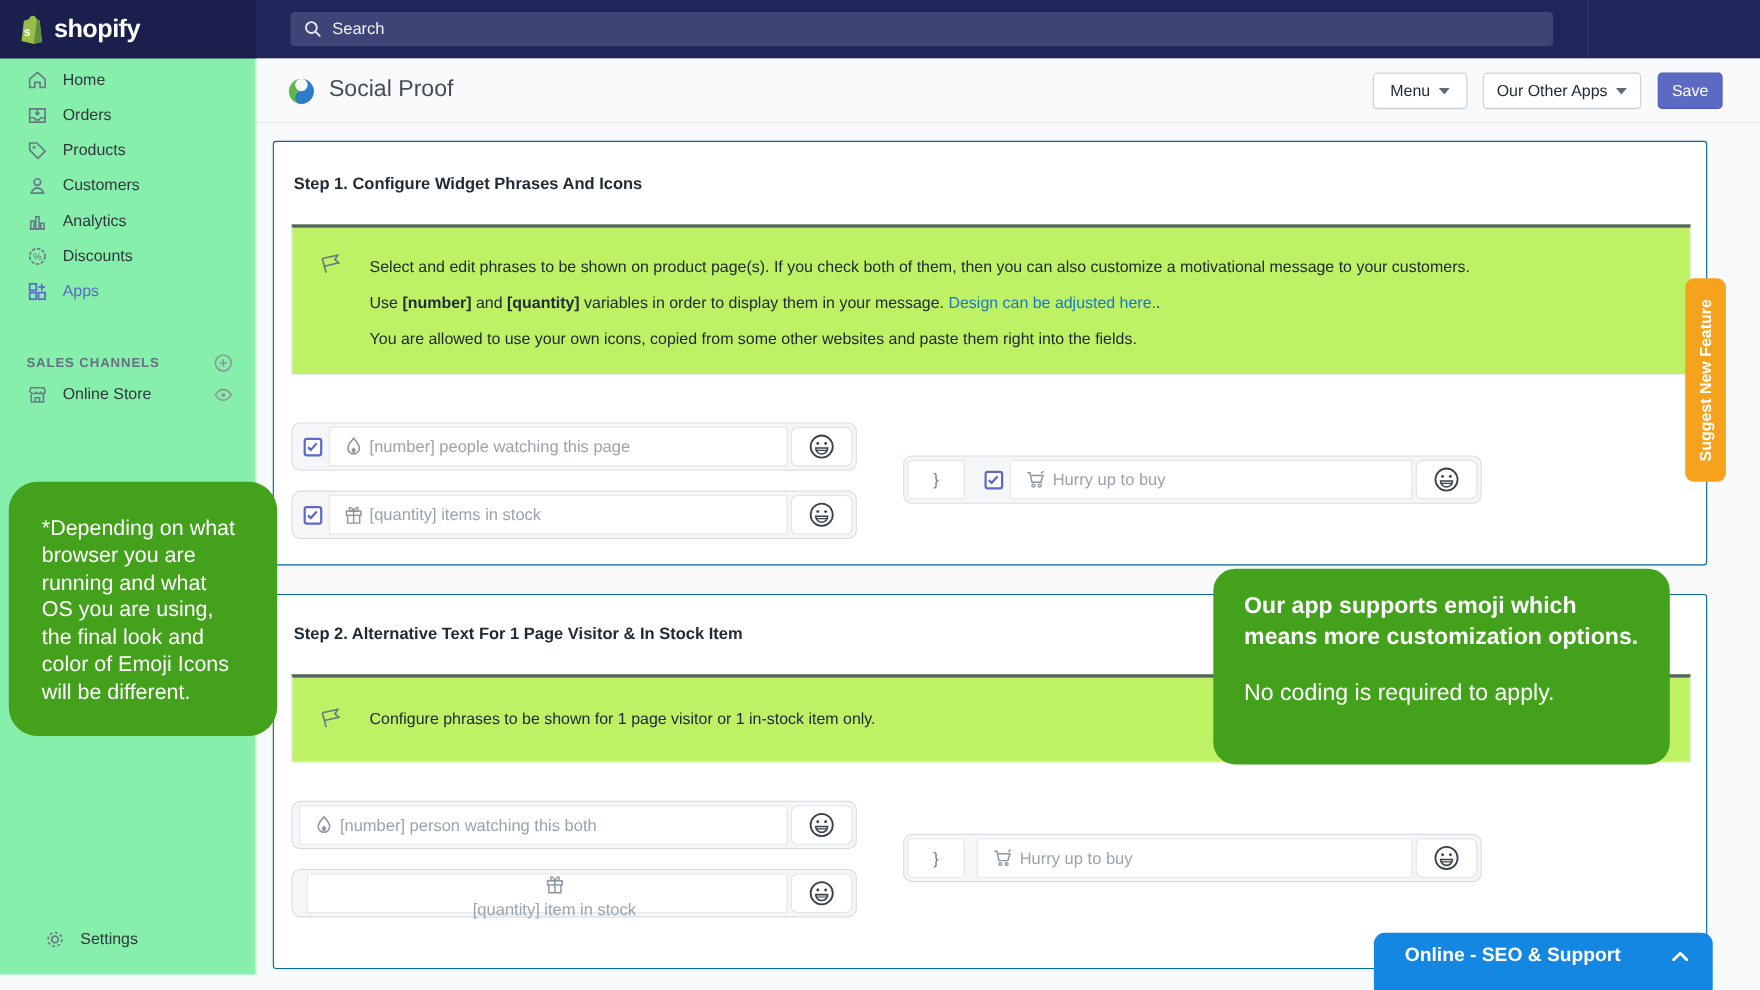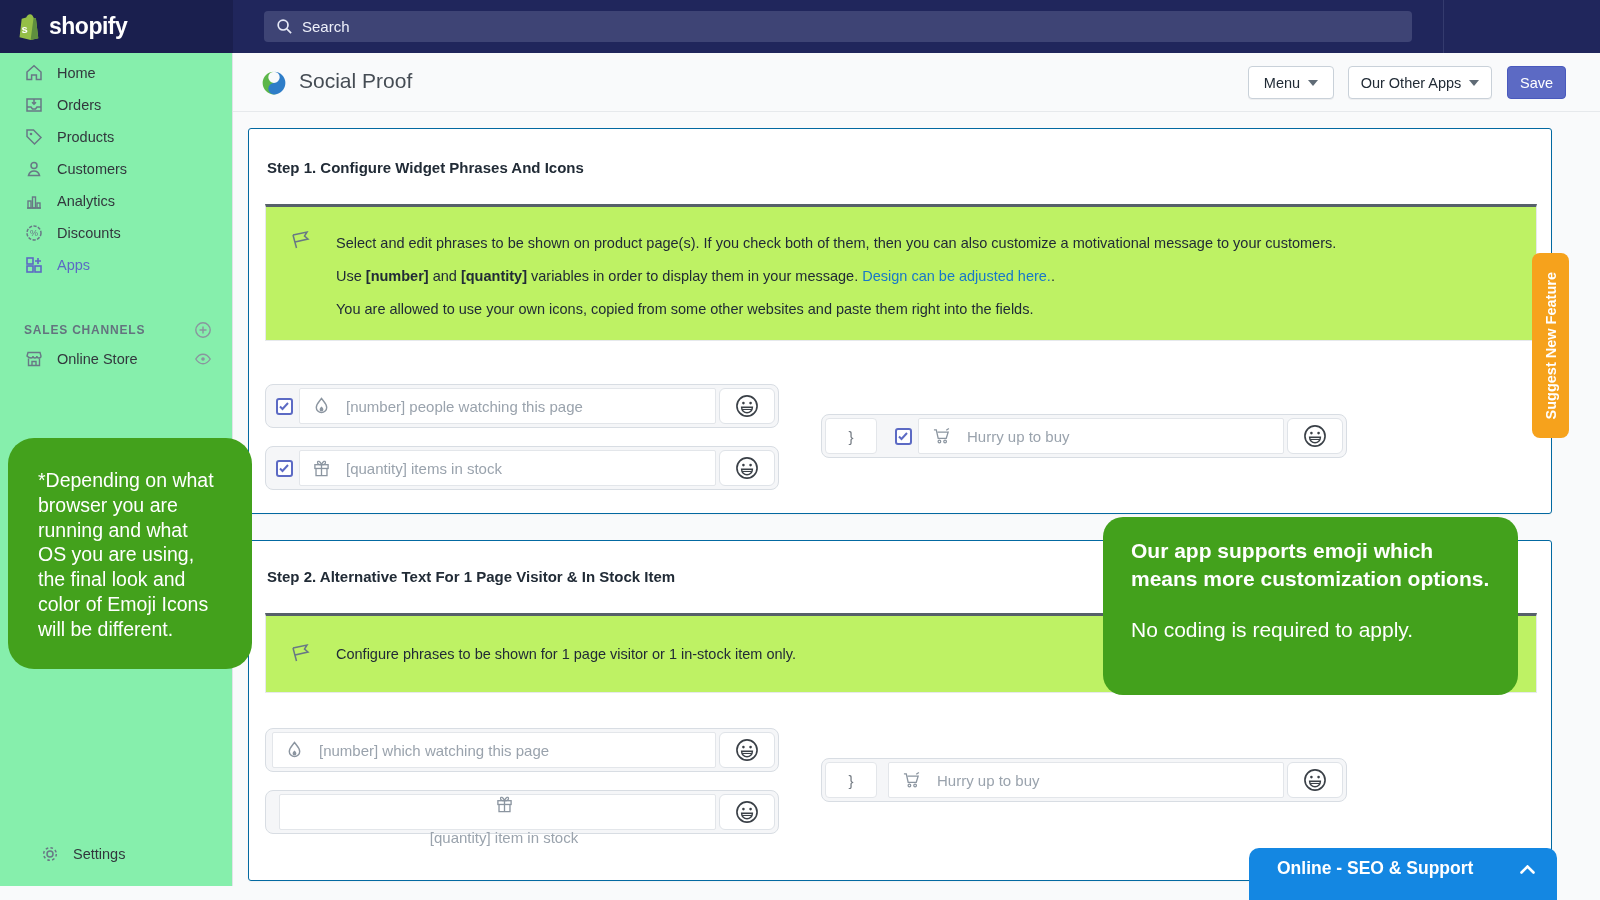--- a/index.html
+++ b/index.html
@@ -58,21 +58,21 @@
   .infobox .tcol { flex:1; padding-top:20px; font-size:14.5px; color:#212b36; line-height:33px; }
   .b { font-weight:bold; }
   .link { color:#1878c8; cursor:pointer; }
 
   .phrase-group { position:absolute; height:44px; background:#f5f6f8; border:1px solid #d8dde3;
     border-radius:8px; display:flex; align-items:stretch; padding:3px; }
   .cb-cell { width:30px; display:flex; align-items:center; justify-content:center; }
   .checkbox { width:17px; height:17px; background:#ffffff; border:2px solid #5c6ac4; border-radius:3px;
     display:flex; align-items:center; justify-content:center; cursor:pointer; }
   .field { flex:1; background:#ffffff; border:1px solid #e3e6ea; border-radius:2px; display:flex;
-    align-items:center; padding-left:13px; gap:16px; cursor:text; }
+    align-items:center; padding-left:13px; gap:6px; cursor:text; }
   .field .ph { color:#9aa3ad; font-size:15px; }
   .emoji-btn { width:56px; margin-left:3px; background:#ffffff; border:1px solid #dfe3e8; border-radius:6px;
     display:flex; align-items:center; justify-content:center; cursor:pointer; }
   .sep-field { width:52px; background:#ffffff; border:1px solid #e3e6ea; border-radius:4px; margin-right:11px;
     display:flex; align-items:center; justify-content:center; color:#737a82; font-size:15px; cursor:text; }
   .cb-mid { display:flex; align-items:center; justify-content:center; width:30px; }
 
   
   .bubble { position:absolute; background:#43a11c; color:#ffffff; z-index:50; }
   .bubble-left { left:8px; top:438px; width:244px; height:231px; border-radius:26px;
@@ -379,21 +379,21 @@
     </div>
 
     <div class="phrase-group" style="left:16px; top:187px; width:514px;">
       <div class="field" style="margin-left:3px;">
         <span>
             <svg width="17" height="19" viewBox="0 0 18 20">
               <path d="M9 1.5c2.5 3.5 5.5 5.5 5.5 9.5A5.5 5.5 0 0 1 3.5 11C3.5 7 6.5 5 9 1.5z" fill="none" stroke="#8b95a0" stroke-width="1.5"></path>
               <path d="M9 10c1.2 1.3 2 2 2 3.4a2 2 0 0 1-4 0C7 12 7.8 11.3 9 10z" fill="#8b95a0"></path>
             </svg>
           </span>
-        <span class="ph">[number] which watching this page</span>
+        <span class="ph">[number] person watching this both</span>
       </div>
       <div class="emoji-btn">
         <svg width="26" height="26" viewBox="0 0 24 24">
             <circle cx="12" cy="12" r="9.3" fill="none" stroke="#3a4047" stroke-width="1.5"></circle>
             <circle cx="8.7" cy="9.3" r="1.2" fill="#3a4047"></circle>
             <circle cx="15.3" cy="9.3" r="1.2" fill="#3a4047"></circle>
             <path d="M7 13.2h10a5 5 0 0 1-10 0z" fill="none" stroke="#3a4047" stroke-width="1.3"></path>
             <line x1="7.6" y1="15.2" x2="16.4" y2="15.2" stroke="#3a4047" stroke-width="1"></line>
           </svg>
       </div>

